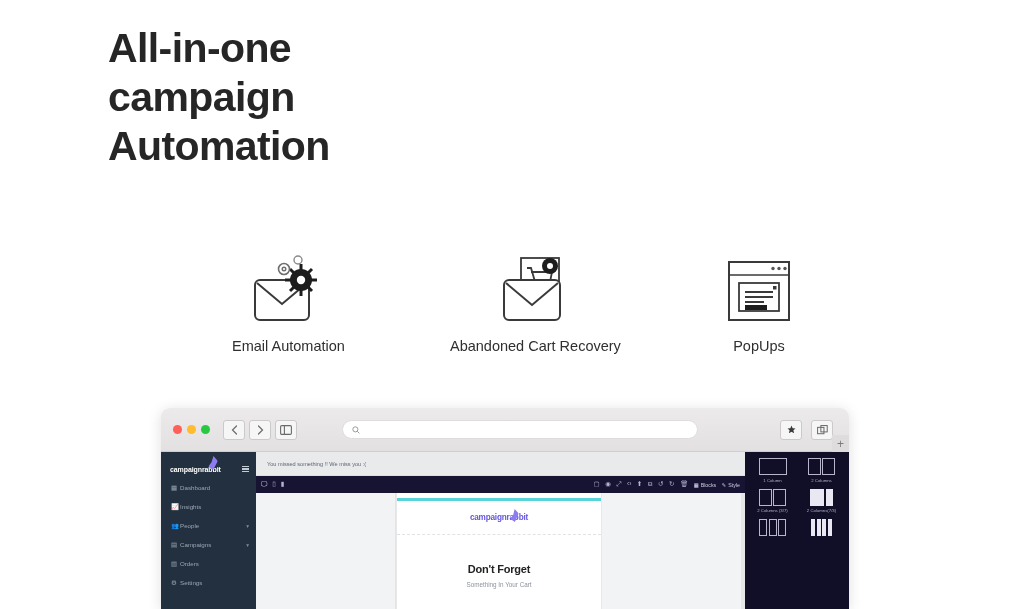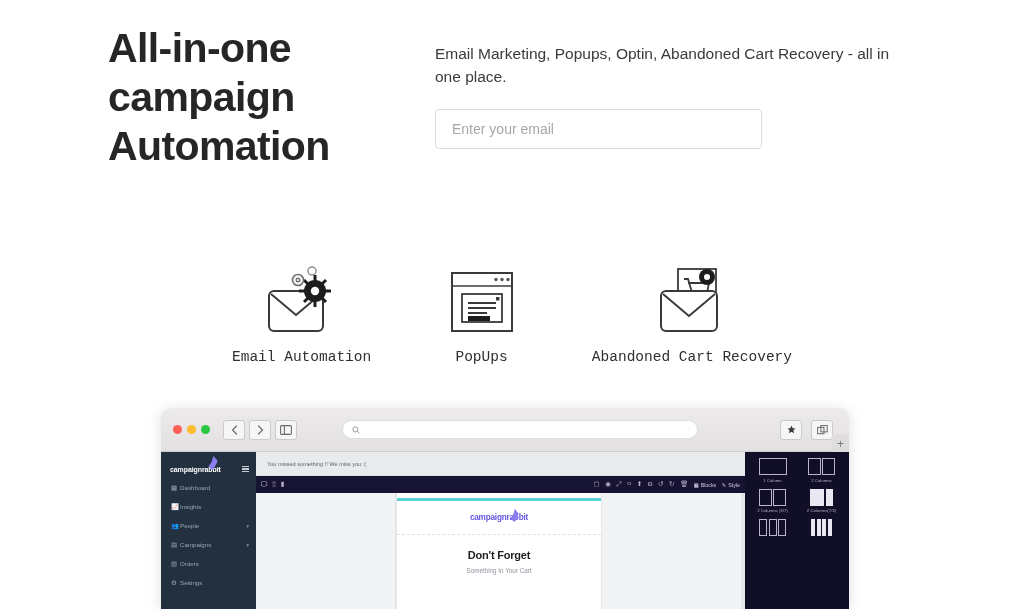--- a/index.html
+++ b/index.html
@@ -32,22 +32,22 @@
   .cta-btn {
     margin-left:9px; width:139px; height:40px; border:none; border-radius:3px;
     background:#6355e0; color:#fff; font-size:12.5px; font-weight:700;
     letter-spacing:0.9px; cursor:pointer;
     font-family:"Liberation Sans", sans-serif;
   }
   .note { margin-top:16px; font-size:13.5px; color:#3a3a3a; }
 
   
   .features {
-    position:absolute; left:232px; top:259px; width:560px;
-    display:flex; align-items:flex-start; justify-content:space-between;font-family:Liberation Mono, monospace;
+    position:absolute; left:232px; top:248px; width:560px;
+    display:flex; align-items:flex-start; justify-content:space-between;
   }
   .feature { display:flex; flex-direction:column; align-items:center; }
   .feature-ico { height:78px; display:flex; align-items:flex-end; justify-content:center; }
   .feature-label {
     margin-top:12px; font-size:14.5px; color:#2f2f2f; white-space:nowrap;
     padding-bottom:7px;
   }
   .feature.active .feature-label { border-bottom:2px solid #3a3a3a; }
 
   
@@ -137,21 +137,21 @@
     border-bottom:1px dashed #e0e2e5; position:relative;
   }
   .mail-logo-txt { font-size:8.2px; font-weight:700; color:#6355e0; letter-spacing:-0.2px; }
   .mail-logo-mark {
     position:absolute; left:113px; top:8px; width:9px; height:13px;
     background:#8d7cf0; clip-path:polygon(62% 0,100% 40%,44% 100%,0 72%,36% 44%);
     transform:rotate(-8deg);
   }
   .mail-h1 {
     text-align:center; font-size:11px; font-weight:700; color:#222;
-    margin-top:14px; letter-spacing:-0.2px;
+    margin-top:28px; letter-spacing:-0.2px;
   }
   .mail-sub {
     text-align:center; font-size:6.3px; color:#8d939c; margin-top:6px;
   }
   .canvas-right { flex:1; background:#f2f3f5; }
 
   
   .blocks {
     width:104px; background:#110f27; flex-shrink:0; padding:6px 5px;
     display:grid; grid-template-columns:1fr 1fr; gap:6px 4px; align-content:start;
@@ -170,24 +170,22 @@
 </style>
 </head>
 <body>
 
 <div class="page">
 
   <section class="hero">
     <h1 class="headline">All-in-one campaign Automation</h1>
 
     <div class="hero-right">
-      <p class="subhead">Email Marketing, Popups, Optin, Abandoned Cart Recovery - all in one place.</p>
 
       <div class="form-row">
-        <input class="email-input" type="text" placeholder="Enter your email" style="">
       </div>
 
     </div>
   </section>
 
   <section class="features">
 
     <div class="feature">
       <div class="feature-ico">
         <svg width="74" height="72" viewBox="0 0 74 72">
@@ -208,58 +206,58 @@
           <circle cx="33" cy="15" r="5.5" fill="none" stroke="#6e6e6e" stroke-width="1.6"></circle>
           <circle cx="33" cy="15" r="1.8" fill="none" stroke="#6e6e6e" stroke-width="1.4"></circle>
           <circle cx="47" cy="6" r="4" fill="none" stroke="#8a8a8a" stroke-width="1.4"></circle>
         </svg>
       </div>
       <div class="feature-label">Email Automation</div>
     </div>
 
     <div class="feature">
       <div class="feature-ico">
+        <svg width="70" height="72" viewBox="0 0 70 72">
+          <rect x="21" y="4" width="38" height="40" fill="#fff" stroke="#3a3a3a" stroke-width="1.8"></rect>
+          <g fill="none" stroke="#3a3a3a" stroke-width="1.8">
+            <path d="M27 14 L31 14 L36 31 L50 31"></path>
+            <path d="M31 18 L52 18 L50 28 L34.5 28"></path>
+          </g>
+          <circle cx="38" cy="35" r="2" fill="none" stroke="#3a3a3a" stroke-width="1.4"></circle>
+          <circle cx="47" cy="35" r="2" fill="none" stroke="#3a3a3a" stroke-width="1.4"></circle>
+          <circle cx="50" cy="12" r="8" fill="#1d1d1d"></circle>
+          <circle cx="50" cy="12" r="3" fill="#fff"></circle>
+          <rect x="4" y="26" width="56" height="40" rx="5" fill="#fff" stroke="#3a3a3a" stroke-width="2"></rect>
+          <path d="M6 29 L32 51 L58 29" fill="none" stroke="#3a3a3a" stroke-width="2"></path>
+        </svg>
+      </div>
+      <div class="feature-label">Abandoned Cart Recovery</div>
+    </div>
+
+    <div class="feature">
+      <div class="feature-ico">
         <svg width="66" height="72" viewBox="0 0 66 72">
           <rect x="3" y="8" width="60" height="58" fill="none" stroke="#3a3a3a" stroke-width="2"></rect>
           <line x1="3" y1="21" x2="63" y2="21" stroke="#3a3a3a" stroke-width="1.6"></line>
           <g fill="#555">
               <circle cx="47" cy="14.5" r="1.7"></circle>
               <circle cx="53" cy="14.5" r="1.7"></circle>
               <circle cx="59" cy="14.5" r="1.7"></circle>
             </g>
           <rect x="13" y="29" width="40" height="28" fill="none" stroke="#3a3a3a" stroke-width="1.8"></rect>
           <rect x="47" y="32" width="3.5" height="3.5" fill="#3a3a3a"></rect>
           <g stroke="#3a3a3a" stroke-width="2">
             <line x1="19" y1="38" x2="47" y2="38"></line>
             <line x1="19" y1="43" x2="47" y2="43"></line>
             <line x1="19" y1="48" x2="38" y2="48"></line>
           </g>
           <rect x="19" y="51" width="22" height="5" fill="#1d1d1d"></rect>
         </svg>
       </div>
       <div class="feature-label">PopUps</div>
-    </div>
-
-    <div class="feature">
-      <div class="feature-ico">
-        <svg width="70" height="72" viewBox="0 0 70 72">
-          <rect x="21" y="4" width="38" height="40" fill="#fff" stroke="#3a3a3a" stroke-width="1.8"></rect>
-          <g fill="none" stroke="#3a3a3a" stroke-width="1.8">
-            <path d="M27 14 L31 14 L36 31 L50 31"></path>
-            <path d="M31 18 L52 18 L50 28 L34.5 28"></path>
-          </g>
-          <circle cx="38" cy="35" r="2" fill="none" stroke="#3a3a3a" stroke-width="1.4"></circle>
-          <circle cx="47" cy="35" r="2" fill="none" stroke="#3a3a3a" stroke-width="1.4"></circle>
-          <circle cx="50" cy="12" r="8" fill="#1d1d1d"></circle>
-          <circle cx="50" cy="12" r="3" fill="#fff"></circle>
-          <rect x="4" y="26" width="56" height="40" rx="5" fill="#fff" stroke="#3a3a3a" stroke-width="2"></rect>
-          <path d="M6 29 L32 51 L58 29" fill="none" stroke="#3a3a3a" stroke-width="2"></path>
-        </svg>
-      </div>
-      <div class="feature-label">Abandoned Cart Recovery</div>
     </div>
 
   </section>
 
   <section class="browser">
 
     <div class="chrome">
       <div class="lights">
         <span class="light l-red"></span>
         <span class="light l-yel"></span>

